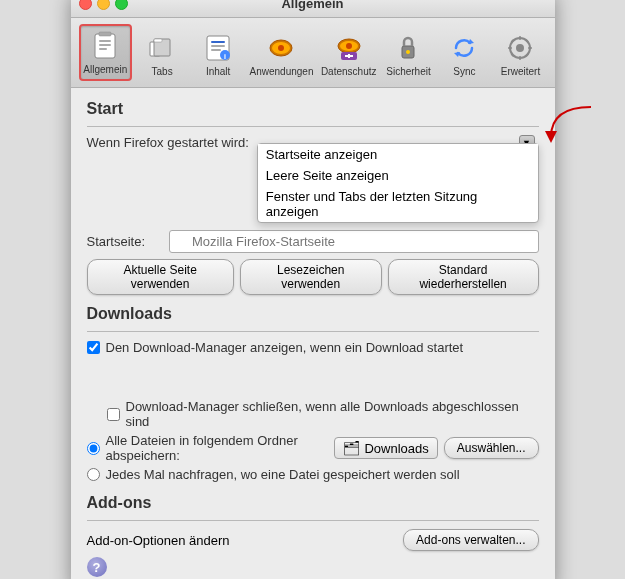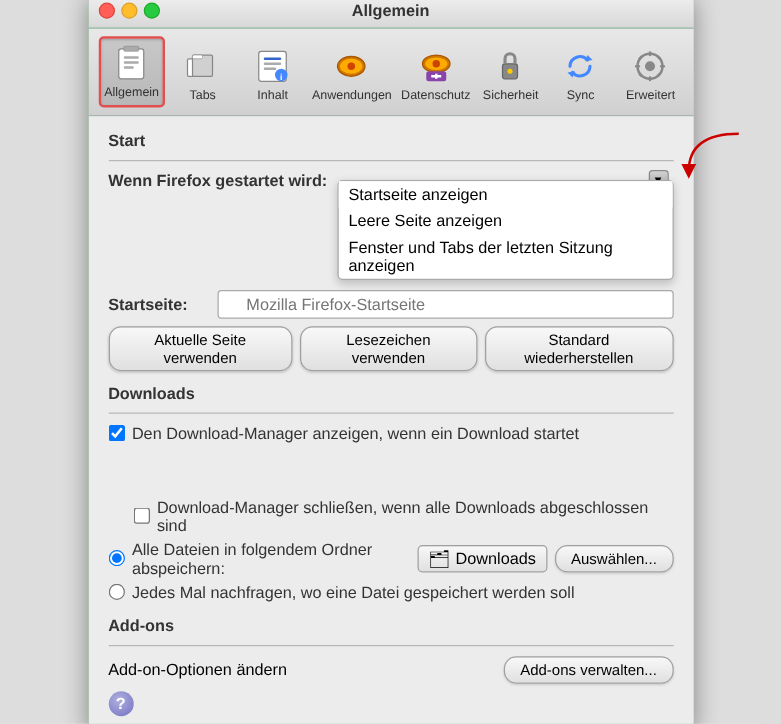--- a/index.html
+++ b/index.html
@@ -95,21 +95,21 @@
     }
 
     
     .content {
       padding: 12px 16px;
       background: #ececec;
     }
 
     
     .section-header {
-      font-size: 13px;
+      font-size: 16px;
       font-weight: bold;
       color: #333;
       margin-bottom: 8px;
       margin-top: 10px;
     }
     .section-header:first-child {
       margin-top: 0;
     }
 
     
@@ -123,21 +123,20 @@
     .row {
       display: flex;
       align-items: center;
       gap: 8px;
       margin-bottom: 6px;
     }
 
     .field-label {
       color: #333;
       white-space: nowrap;
-      font-weight: bold;
     }
 
     
     .dropdown-container {
       position: relative;
       flex: 1;
     }
     .dropdown-arrow {
       position: absolute;
       right: 4px;

